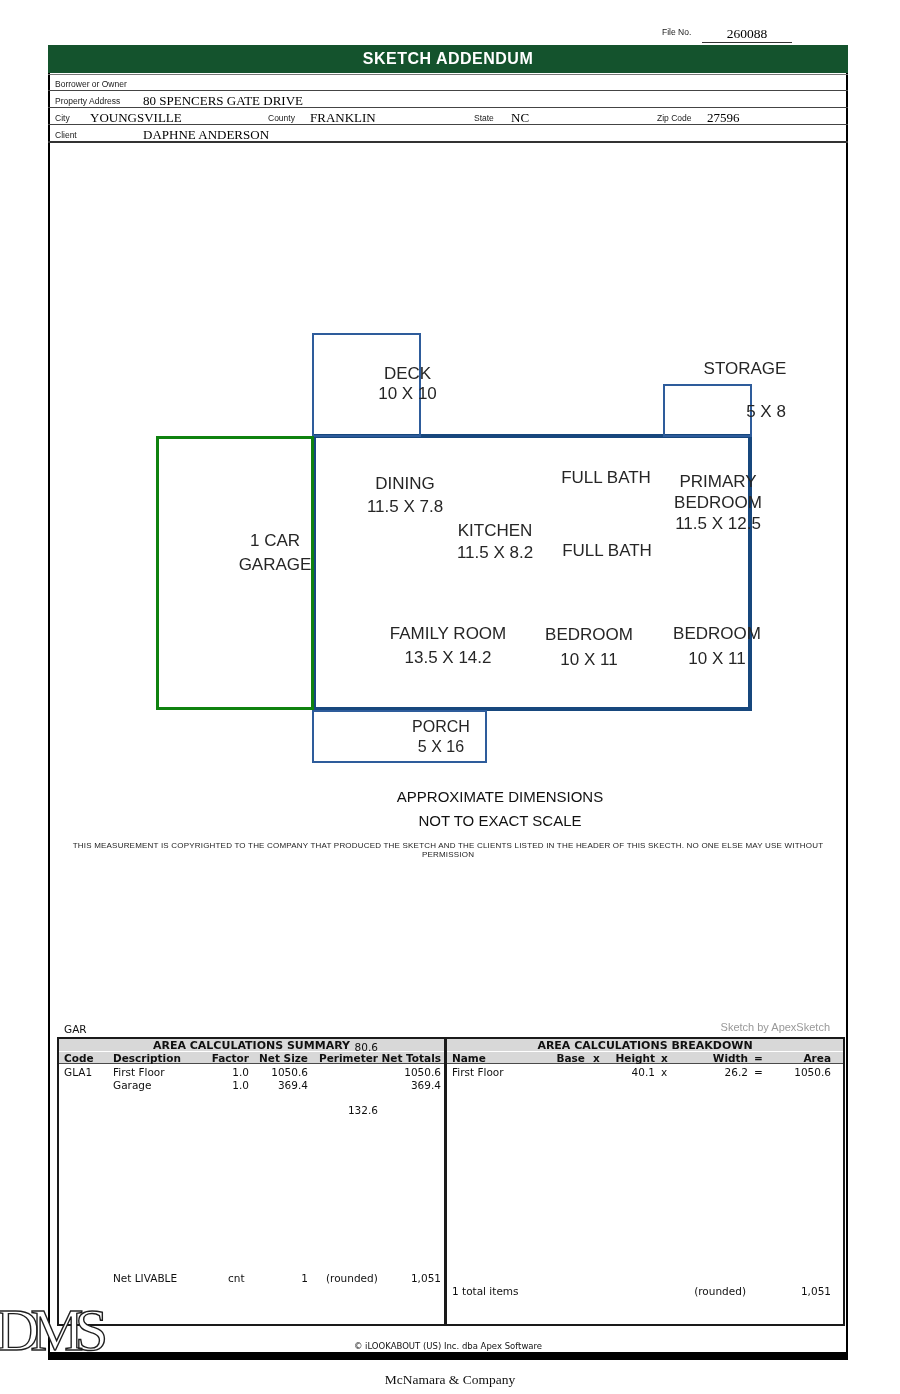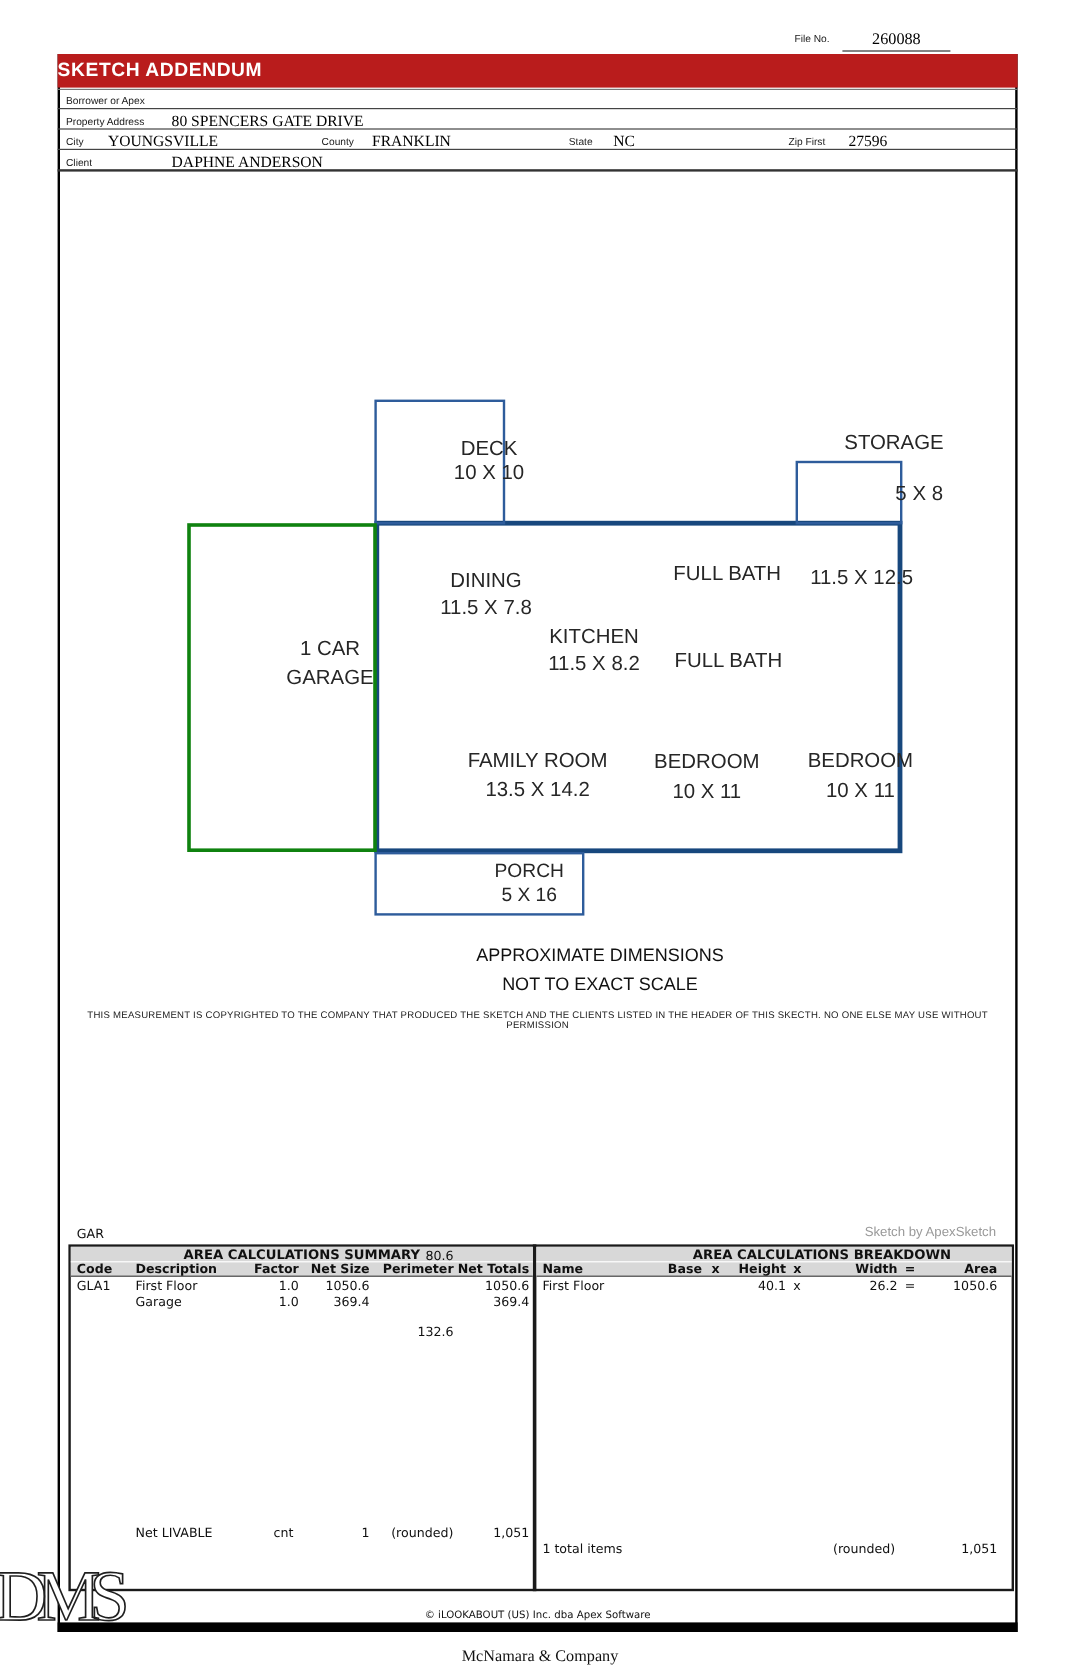--- a/index.html
+++ b/index.html
@@ -21,37 +21,37 @@
 </head>
 <body>
 
 <span class="abs lbl" style="left:662px;top:27px;">File No.</span>
 <div class="abs" style="left:702px;top:24px;width:90px;height:19px;border-bottom:1px solid #333;text-align:center;">
   <span class="val" style="font-size:13.5px;">260088</span>
 </div>
 
 <div class="abs" style="left:48px;top:45px;width:800px;height:1315px;border-left:2px solid #000;border-right:2px solid #000;border-bottom:8px solid #000;"></div>
 
-<div class="abs" style="left:48px;top:45px;width:800px;height:28px;background:#b91c1c;color:#fff;font-weight:bold;font-size:16px;line-height:28px;text-align:left;letter-spacing:0.5px;">SKETCH ADDENDUM</div>
+<div class="abs" style="left:48px;top:45px;width:800px;height:28px;background:#14532d;color:#fff;font-weight:bold;font-size:16px;line-height:28px;text-align:center;letter-spacing:0.5px;">SKETCH ADDENDUM</div>
 
 <div class="abs" style="left:48px;top:74px;width:800px;height:17px;border-top:1px solid #777;border-bottom:1px solid #444;"></div>
 <div class="abs" style="left:48px;top:91px;width:800px;height:17px;border-bottom:1px solid #444;"></div>
 <div class="abs" style="left:48px;top:108px;width:800px;height:17px;border-bottom:1px solid #444;"></div>
 <div class="abs" style="left:48px;top:125px;width:800px;height:18px;border-bottom:2px solid #333;"></div>
 
-<span class="abs lbl" style="left:55px;top:79px;">Borrower or Apex</span>
+<span class="abs lbl" style="left:55px;top:79px;">Borrower or Owner</span>
 <span class="abs lbl" style="left:55px;top:96px;">Property Address</span>
 <span class="abs val" style="left:143px;top:93px;">80 SPENCERS GATE DRIVE</span>
 <span class="abs lbl" style="left:55px;top:113px;">City</span>
 <span class="abs val" style="left:90px;top:110px;">YOUNGSVILLE</span>
 <span class="abs lbl" style="left:268px;top:113px;">County</span>
 <span class="abs val" style="left:310px;top:110px;">FRANKLIN</span>
 <span class="abs lbl" style="left:474px;top:113px;">State</span>
 <span class="abs val" style="left:511px;top:110px;">NC</span>
-<span class="abs lbl" style="left:657px;top:113px;">Zip First</span>
+<span class="abs lbl" style="left:657px;top:113px;">Zip Code</span>
 <span class="abs val" style="left:707px;top:110px;">27596</span>
 <span class="abs lbl" style="left:55px;top:130px;">Client</span>
 <span class="abs val" style="left:143px;top:127px;">DAPHNE ANDERSON</span>
 
 <div class="abs box" style="left:312px;top:434px;width:440px;height:277px;border:4px solid #17477d;z-index:1;"></div>
 <div class="abs box" style="left:312px;top:333px;width:109px;height:104px;border:2px solid #2e5c9b;z-index:2;"></div>
 <div class="abs box" style="left:663px;top:384px;width:89px;height:53px;border:2px solid #2e5c9b;z-index:2;"></div>
 <div class="abs box" style="left:312px;top:710px;width:175px;height:53px;border:2px solid #2e5c9b;z-index:2;"></div>
 <div class="abs box" style="left:156px;top:436px;width:158px;height:274px;border:3px solid #0f820f;z-index:3;"></div>
 
@@ -66,20 +66,21 @@
   <div>5 X 8</div>
 </div>
 <div class="abs room" style="left:299px;top:472px;width:130px;line-height:23px;z-index:4;">
   <div>DINING</div>
   <div>11.5 X 7.8</div>
 </div>
 <div class="abs room" style="left:505px;top:468px;width:120px;line-height:20px;z-index:4;">
   <div>FULL BATH</div>
 </div>
 <div class="abs room" style="left:612px;top:471px;width:130px;line-height:21px;z-index:4;">
+  <div>PRIMARY BEDROOM</div>
   <div>11.5 X 12.5</div>
 </div>
 <div class="abs room" style="left:389px;top:520px;width:130px;line-height:22px;z-index:4;">
   <div>KITCHEN</div>
   <div>11.5 X 8.2</div>
 </div>
 <div class="abs room" style="left:506px;top:541px;width:120px;line-height:20px;z-index:4;">
   <div>FULL BATH</div>
 </div>
 <div class="abs room" style="left:174px;top:529px;width:120px;line-height:24px;z-index:4;">
@@ -142,21 +143,21 @@
 </div>
 
 <div>
   <span class="abs tbl" style="left:113px;top:1272px;">Net LIVABLE</span>
   <span class="abs tbl" style="left:228px;top:1272px;">cnt</span>
   <span class="abs tbl r" style="left:280px;top:1272px;width:28px;">1</span>
   <span class="abs tbl" style="left:326px;top:1272px;">(rounded)</span>
   <span class="abs tbl r" style="left:381px;top:1272px;width:60px;">1,051</span>
 </div>
 
-<div class="abs tbl tblb c" style="left:447px;top:1039px;width:396px;font-size:11px;line-height:13px;margin-left:40px;">AREA CALCULATIONS BREAKDOWN</div>
+<div class="abs tbl tblb c" style="left:447px;top:1039px;width:396px;font-size:11px;line-height:13px;">AREA CALCULATIONS BREAKDOWN</div>
 <span class="abs tbl tblb" style="left:452px;top:1052px;">Name</span>
 <span class="abs tbl tblb r" style="left:535px;top:1052px;width:50px;">Base</span>
 <span class="abs tbl tblb" style="left:593px;top:1052px;">x</span>
 <span class="abs tbl tblb r" style="left:607px;top:1052px;width:48px;">Height</span>
 <span class="abs tbl tblb" style="left:661px;top:1052px;">x</span>
 <span class="abs tbl tblb r" style="left:700px;top:1052px;width:48px;">Width</span>
 <span class="abs tbl tblb" style="left:754px;top:1052px;">=</span>
 <span class="abs tbl tblb r" style="left:771px;top:1052px;width:60px;">Area</span>
 
 <div>

